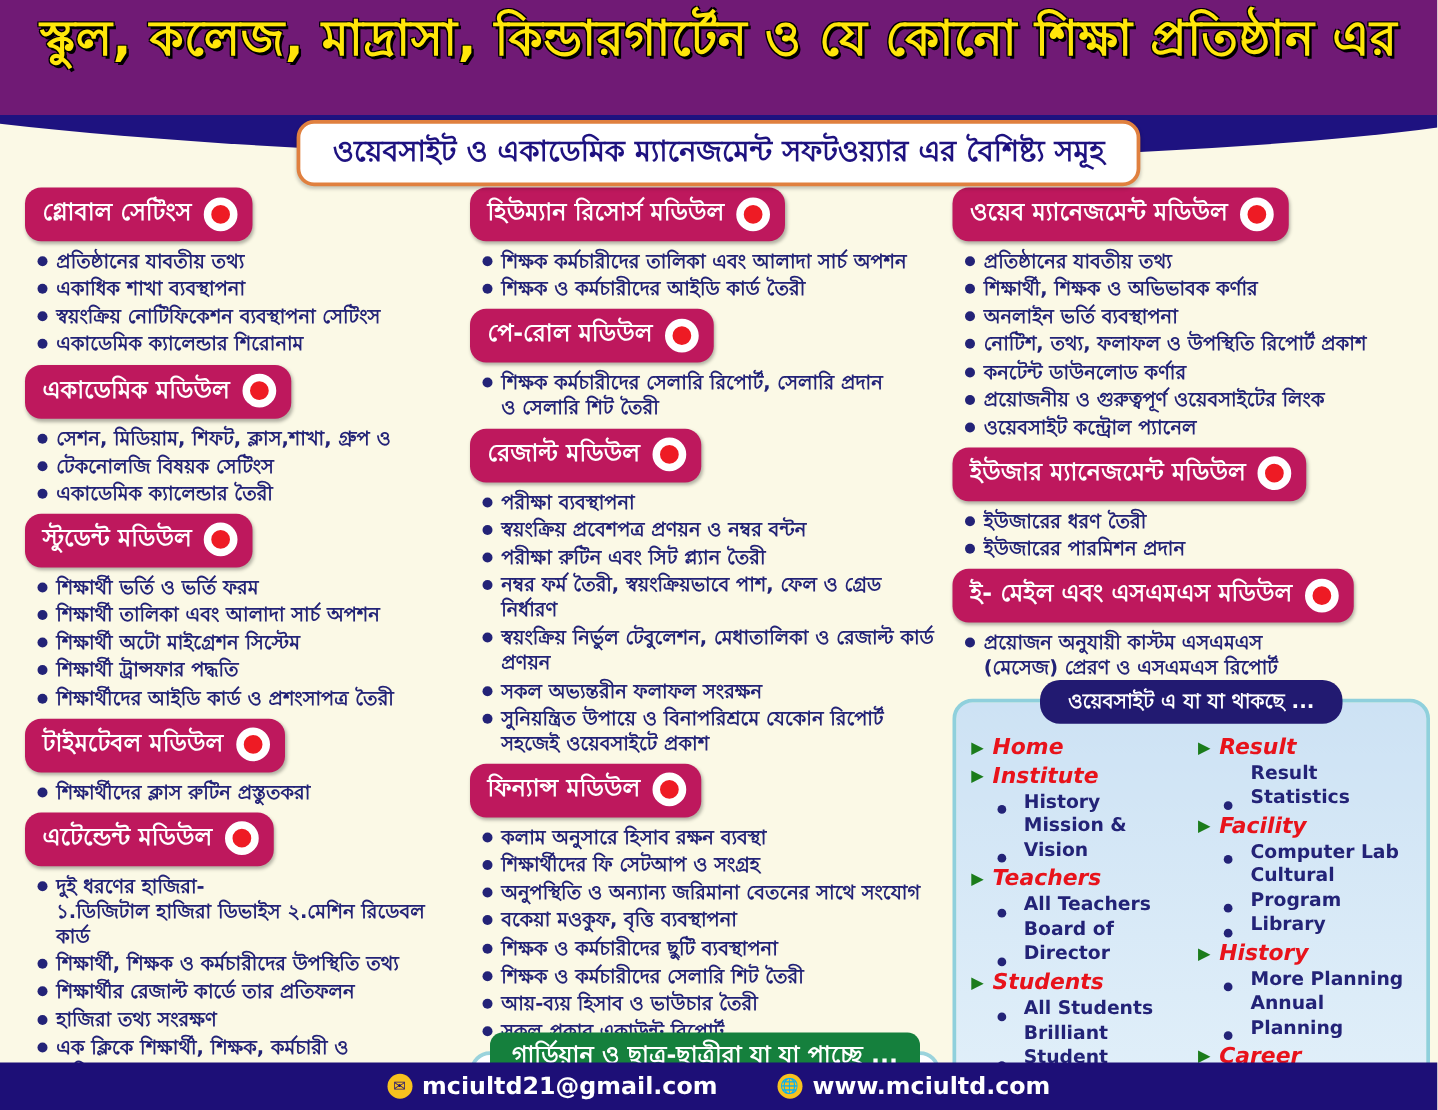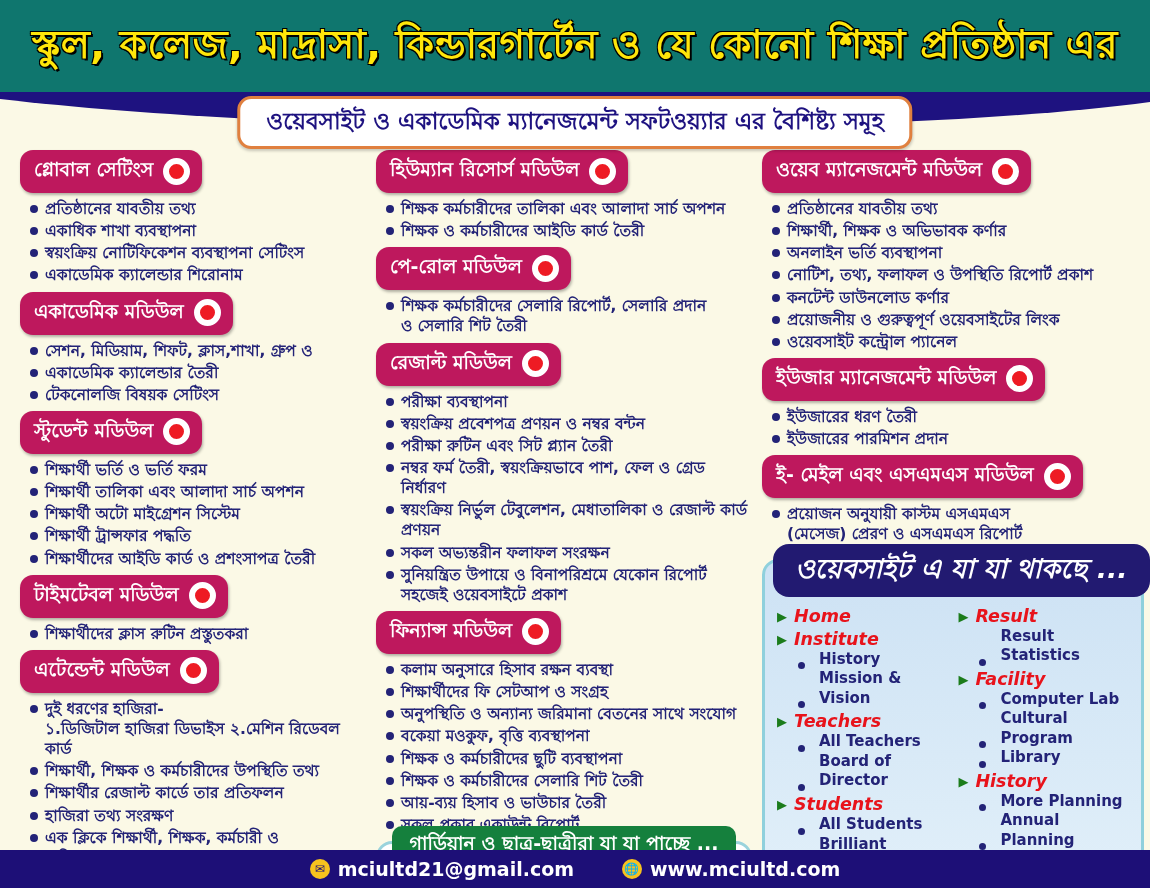--- a/index.html
+++ b/index.html
@@ -2,21 +2,21 @@
 <html><head>
 <meta charset="utf-8">
 <style>
   html,body{margin:0;padding:0}
   body{
     width:1150px;height:888px;position:relative;overflow:hidden;
     background:#FBF9E6;
     font-family:"DejaVu Sans","Liberation Sans",sans-serif;
   }
   
-  .banner-top{background:#0f766e;height:92px;display:flex;align-items:center;justify-content:center}
+  .banner-top{background:#701a75;height:92px;display:flex;justify-content:center}
   .banner-title{
     color:#FFE60A;font-size:39px;font-weight:bold;white-space:nowrap;letter-spacing:.5px;
     text-shadow:2px 2px 0 #000,-1px -1px 0 #000,1px -1px 0 #000,-1px 1px 0 #000;
   }
   .curve{display:block}
   .subtitle{
     position:absolute;left:50%;top:96px;transform:translateX(-50%);z-index:5;
     background:#fff;border:3px solid #E0803F;border-radius:14px;
     padding:4px 26px;color:#1E1280;font-weight:bold;font-size:23px;white-space:nowrap;
     box-shadow:0 2px 3px rgba(0,0,0,.2);
@@ -49,21 +49,21 @@
   .gitem{display:flex;gap:5px;font-size:12.5px;font-weight:bold;color:#232377;line-height:1.25;margin:3px 0;align-items:flex-start}
   .gdot{flex:none;width:10px;height:9px;background:#EE1B24;border-radius:50%;margin-top:3px}
   
   .wbox{
     margin-top:8px;flex:1;
     background:linear-gradient(180deg,#CDE2F4,#E8F4FB);
     border:3px solid #8FD0DC;border-radius:16px;padding:4px 8px 6px;
   }
   .wbox-title{
     margin:-22px auto 6px;width:max-content;background:#221A71;color:#fff;
-    font-weight:bold;font-size:27px;padding:4px 22px;border-radius:16px;white-space:nowrap;font-style:italic;
+    font-weight:bold;font-size:16px;padding:4px 22px;border-radius:16px;white-space:nowrap;
   }
   .wbox-cols{display:grid;grid-template-columns:1.04fr 1fr;gap:0 4px;padding:0 4px}
   .wmain{display:flex;gap:7px;align-items:baseline;margin:3px 0 1px}
   .warrow{flex:none;color:#1B7C1B;font-size:13px;transform:translateY(-1px)}
   .wlabel{color:#E8131B;font-weight:bold;font-style:italic;font-size:17.5px;line-height:1.15}
   .wsub{display:flex;gap:14px;margin-left:21px;color:#232377;font-size:15px;font-weight:bold;line-height:1.3;align-items:flex-end}
   .wsdot{flex:none;width:7px;height:7px;background:#232377;border-radius:50%;margin-top:5px}
   
   .footer{
     position:absolute;bottom:0;left:0;width:100%;height:38px;background:#1D0F77;
@@ -115,25 +115,25 @@
         <section class="module"><div class="pill">
             <span class="pill-label">একাডেমিক মডিউল</span>
             <span class="pill-circle"></span>
           </div><ul class="items">
             <li class="item">
               <span class="dot"></span>
               <span class="txt">সেশন, মিডিয়াম, শিফট, ক্লাস,শাখা, গ্রুপ ও</span>
             </li>
             <li class="item">
               <span class="dot"></span>
+              <span class="txt">টেকনোলজি বিষয়ক সেটিংস</span>
+            </li>
+            <li class="item">
+              <span class="dot"></span>
               <span class="txt">একাডেমিক ক্যালেন্ডার তৈরী</span>
-            </li>
-            <li class="item">
-              <span class="dot"></span>
-              <span class="txt">টেকনোলজি বিষয়ক সেটিংস</span>
             </li>
           </ul></section>
         <section class="module"><div class="pill">
             <span class="pill-label">স্টুডেন্ট মডিউল</span>
             <span class="pill-circle"></span>
           </div><ul class="items">
             <li class="item">
               <span class="dot"></span>
               <span class="txt">শিক্ষার্থী ভর্তি ও ভর্তি ফরম</span>
             </li>

